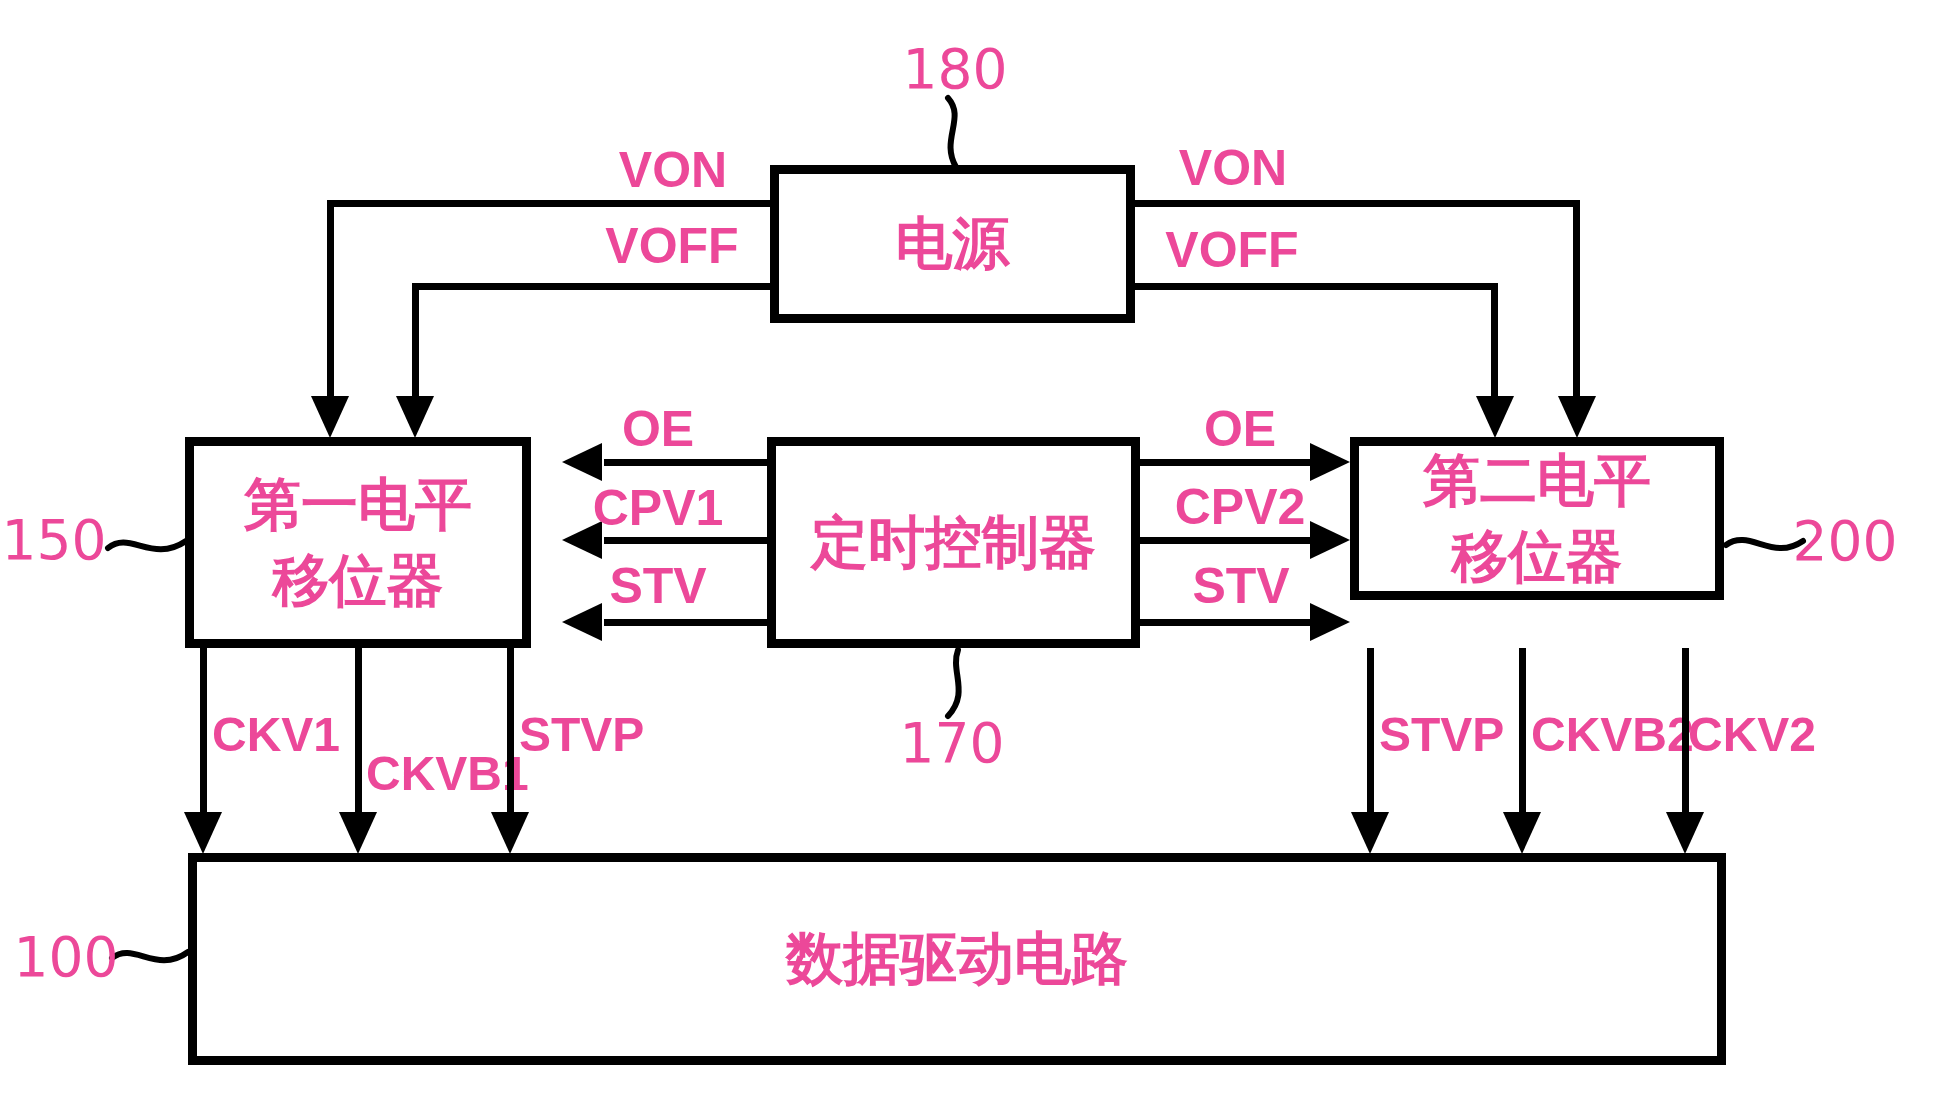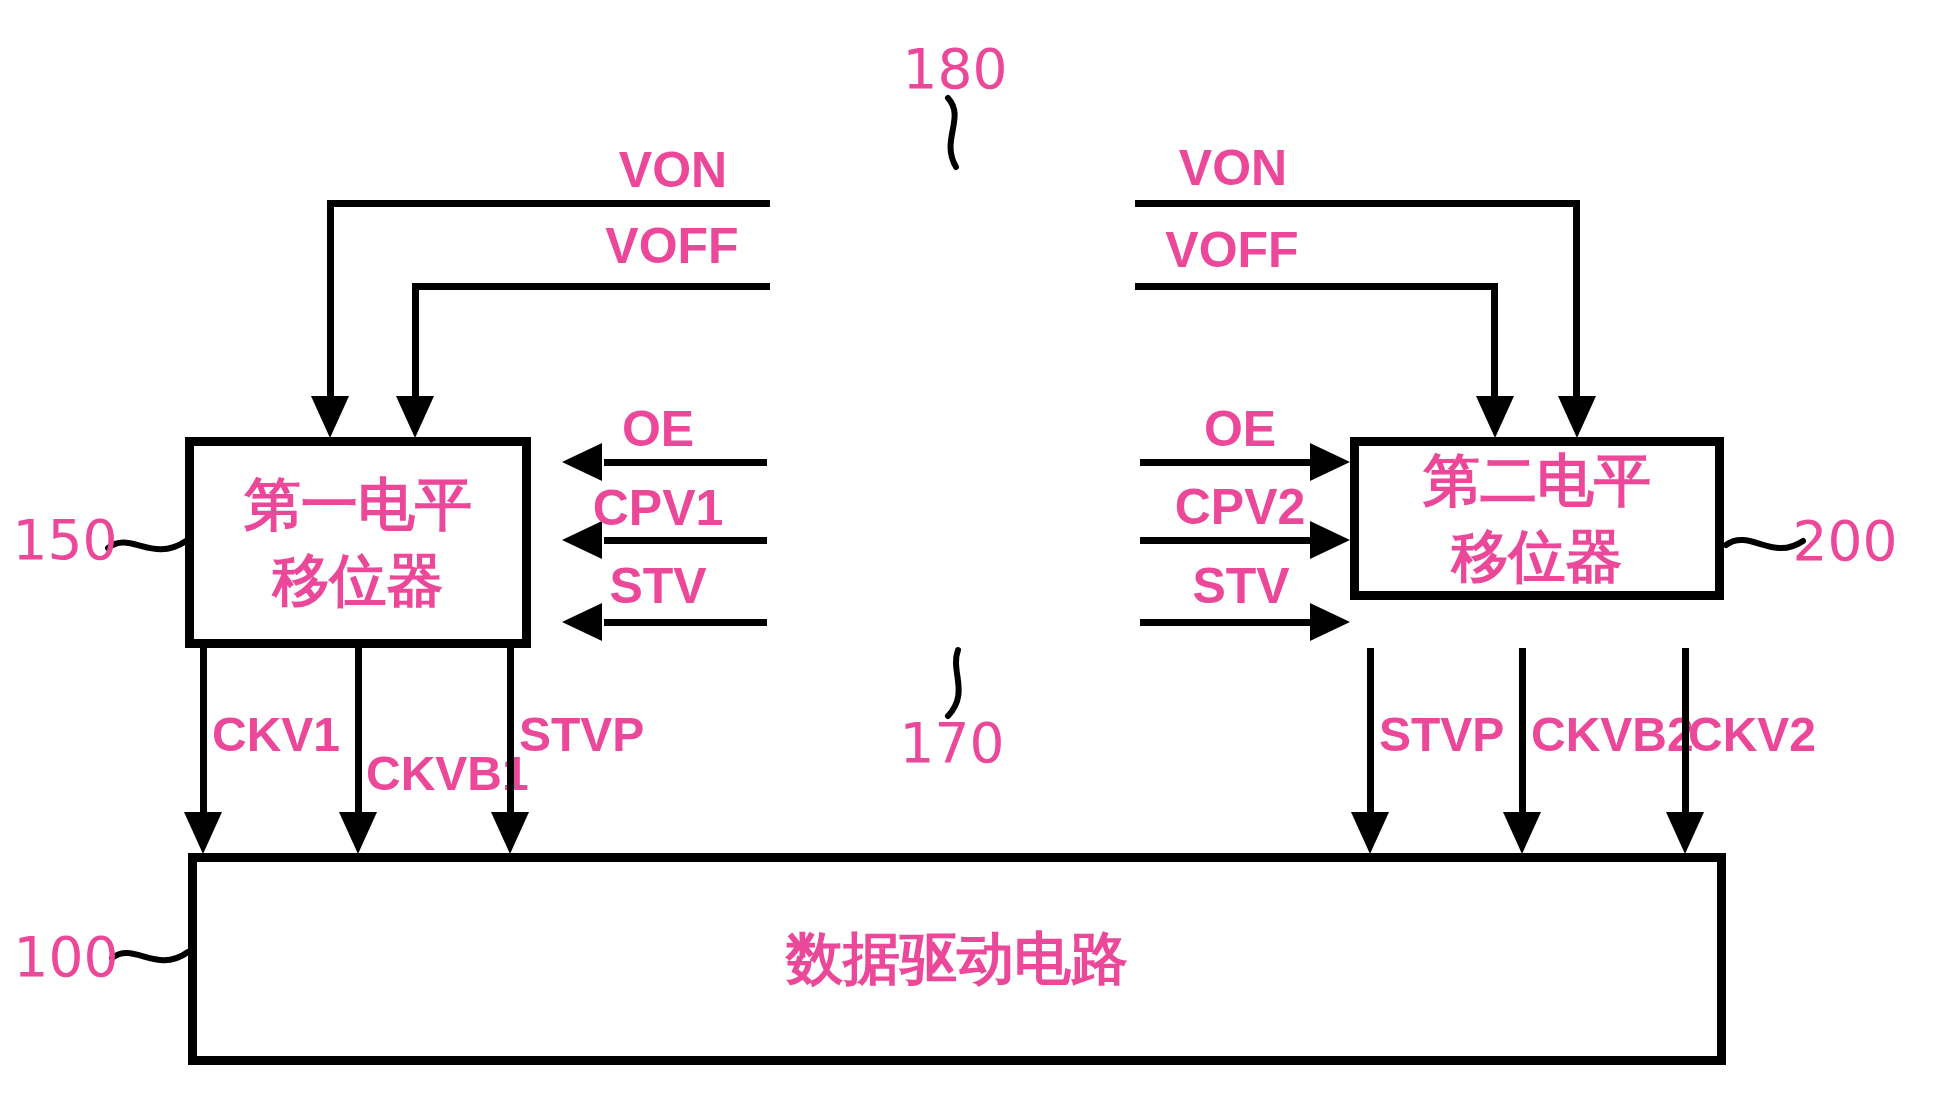--- a/index.html
+++ b/index.html
@@ -45,25 +45,31 @@
   <svg class="leaders" width="1936" height="1113" viewBox="0 0 1936 1113">
     <path d="M 948 98 C 966 118, 940 140, 956 167" stroke="#000" stroke-width="6" fill="none" stroke-linecap="round"></path>
     <path d="M 958 650 C 950 672, 970 692, 948 716" stroke="#000" stroke-width="6" fill="none" stroke-linecap="round"></path>
     <path d="M 108 548 C 130 530, 152 564, 186 541" stroke="#000" stroke-width="6" fill="none" stroke-linecap="round"></path>
     <path d="M 1726 545 C 1750 528, 1772 562, 1803 541" stroke="#000" stroke-width="6" fill="none" stroke-linecap="round"></path>
     <path d="M 112 958 C 134 941, 156 975, 188 952" stroke="#000" stroke-width="6" fill="none" stroke-linecap="round"></path>
   </svg>
 
   <span class="ref" style="left:955px;top:42px;">180</span>
   <span class="ref" style="left:952px;top:716px;">170</span>
-  <span class="ref" style="left:65px;top:513px;">150</span>
+  <span class="ref" style="left:54px;top:513px;">150</span>
   <span class="ref" style="left:1845px;top:514px;">200</span>
   <span class="ref" style="left:66px;top:930px;">100</span>
 
+  <div class="block" style="left:770px;top:165px;width:365px;height:158px;">
+    <span class="zh">电源</span>
+  </div>
 
+  <div class="block" style="left:767px;top:437px;width:373px;height:211px;">
+    <span class="zh">定时控制器</span>
+  </div>
 
   <div class="block" style="left:185px;top:437px;width:346px;height:211px;">
     <span class="zh">第一电平</span>
     <span class="zh">移位器</span>
   </div>
 
   <div class="block" style="left:1350px;top:437px;width:374px;height:163px;">
     <span class="zh">第二电平</span>
     <span class="zh">移位器</span>
   </div>

